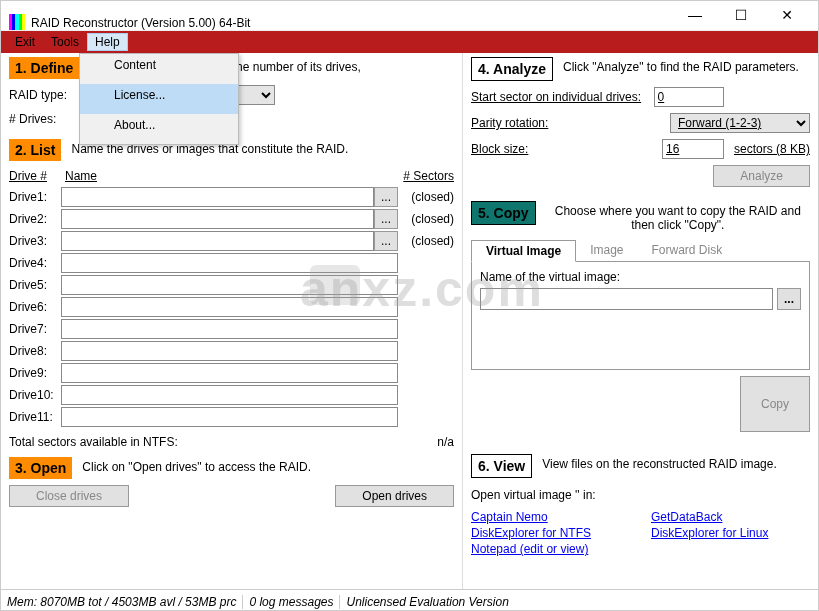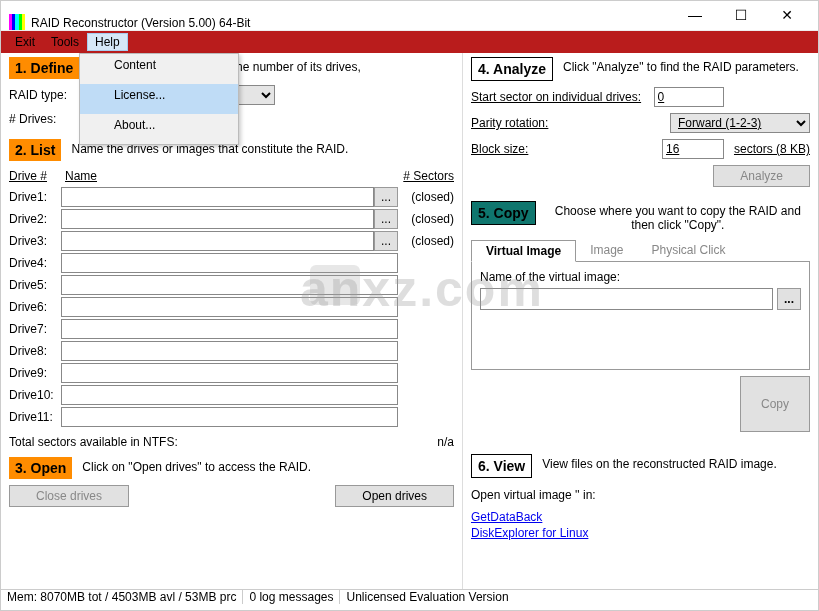--- a/index.html
+++ b/index.html
@@ -39,21 +39,21 @@
 .open-section { margin-top: 6px; }
 .open-btns { display: flex; justify-content: space-between; margin-top: 6px; }
 .analyze-row { display: flex; align-items: center; justify-content: space-between; margin: 6px 0; text-decoration: underline; }
 .tabs { display: flex; border-bottom: 1px solid #999; margin-top: 8px; }
 .tab { padding: 3px 14px; color: #888; }
 .tab.active { font-weight: bold; color: #000; border: 1px solid #999; border-bottom: 1px solid #fff; margin-bottom: -1px; background: #fff; }
 .copy-panel { border: 1px solid #999; border-top: none; padding: 8px; height: 108px; }
 .view-section { margin-top: 22px; }
 .links { display: flex; gap: 60px; margin-top: 6px; }
 .link-col a { display: block; color: #0000ee; text-decoration: underline; margin: 2px 0; }
-.statusbar { height: 20px; border-top: 1px solid #ccc; display: flex; align-items: flex-start; padding: 0 6px; gap: 6px; font-size: 12px; }
+.statusbar { height: 20px; border-top: 1px solid #ccc; display: flex; align-items: flex-end; padding: 0 6px; gap: 6px; font-size: 12px; font-style: italic; }
 .statusbar .sep { border-left: 1px solid #ccc; height: 14px; }
 .watermark { position: absolute; top: 260px; left: 300px; font-size: 50px; color: rgba(160,160,160,0.35); font-weight: bold; letter-spacing: 2px; pointer-events: none; }
 .wm-icon { position: absolute; top: 265px; left: 310px; width: 50px; height: 40px; background: rgba(160,160,160,0.25); border-radius: 6px; pointer-events: none; }
 </style>
 </head>
 <body>
 
 <div class="titlebar">
   <div class="icon"></div>
   <div class="title">RAID Reconstructor (Version 5.00) 64-Bit</div>
@@ -205,40 +205,45 @@
       <button class="btn disabled">Analyze</button>
     </div>
 
     <div class="step-header" style="margin-top:14px">
       <span class="step-badge" style="background:#0f766e;border:1px solid #000">5. Copy</span>
       <span class="step-text" style="text-align:center">Choose where you want to copy the RAID and then click "Copy".</span>
     </div>
     <div class="tabs">
       <div class="tab active">Virtual Image</div>
       <div class="tab">Image</div>
-      <div class="tab">Physical Click</div>
+      <div class="tab">Forward Disk</div>
     </div>
     <div class="copy-panel">
       <div>Name of the virtual image:</div>
       <div style="display:flex;gap:4px;margin-top:4px">
         <input type="text" style="flex: 1 1 0%; height: 22px;">
         <button class="browse-btn" style="height:22px;font-weight:bold">...</button>
       </div>
     </div>
     <div style="text-align:right;margin-top:6px">
       <button class="btn disabled" style="padding:20px 20px">Copy</button>
     </div>
 
     <div class="view-section">
       <div class="step-header">
         <span class="step-badge" style="background:#fff;border:1px solid #000">6. View</span>
         <span class="step-text">View files on the reconstructed RAID image.</span>
       </div>
       <div style="margin-top:10px">Open virtual image '' in:</div>
       <div class="links">
+        <div class="link-col">
+          <a>Captain Nemo</a>
+          <a>DiskExplorer for NTFS</a>
+          <a>Notepad (edit or view)</a>
+        </div>
         <div class="link-col">
           <a>GetDataBack</a>
           <a>DiskExplorer for Linux</a>
         </div>
       </div>
     </div>
   </div>
 </div>
 
 <div class="statusbar">

